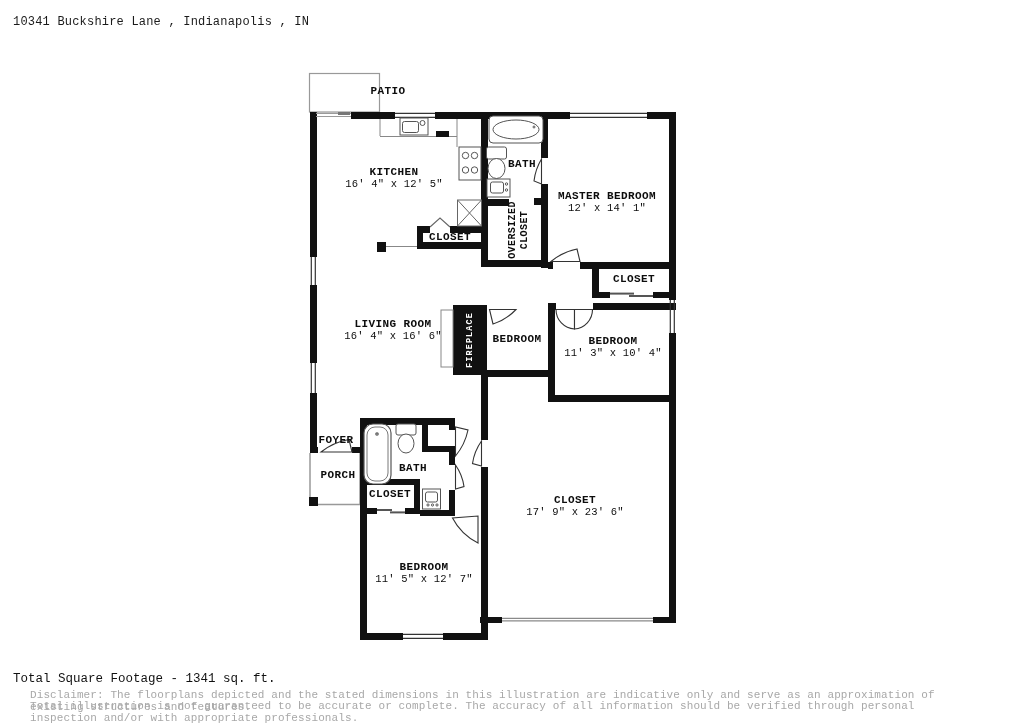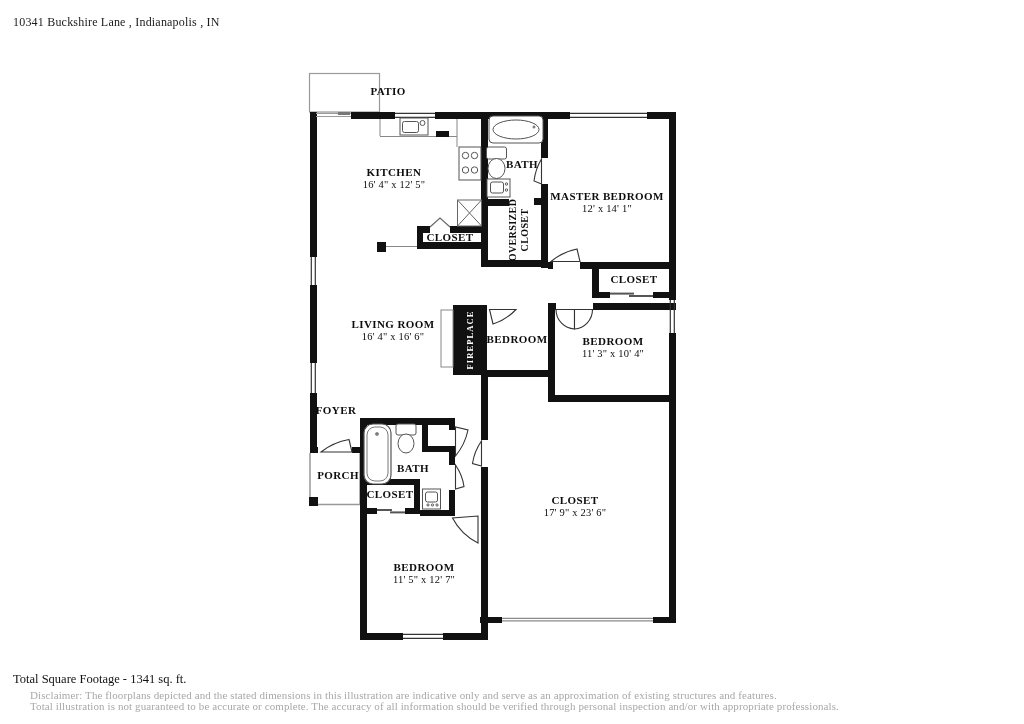--- a/index.html
+++ b/index.html
@@ -1,17 +1,17 @@
 <!DOCTYPE html>
 <html><head>
 <meta charset="utf-8">
 <style>
   html,body{margin:0;padding:0;background:#fff;}
   #stage{position:relative;width:966px;height:724px;background:#ffffff;overflow:hidden;
-         font-family:Liberation Serif, serif;}
+         font-family:Liberation Mono, monospace;}
   #plan-svg{position:absolute;left:0;top:0;}
   .lbl{position:absolute;transform:translate(-50%,-50%);white-space:nowrap;text-align:center;color:#0d0d0d;}
   .rn{font-weight:bold;font-size:11px;letter-spacing:.4px;line-height:11.5px;}
   .rd{font-size:10.5px;letter-spacing:.2px;line-height:11.5px;}
   .rot{transform:translate(-50%,-50%) rotate(-90deg);}
   .fp-lbl{color:#ffffff;font-weight:bold;font-size:8.5px;letter-spacing:1.1px;}
   #title{position:absolute;left:13px;top:15px;font-size:12px;color:#1a1a1a;letter-spacing:.2px;}
   #total{position:absolute;left:13px;top:672px;font-size:12.5px;color:#111;}
   .disc{position:absolute;left:30px;font-size:11px;color:#a8a8a8;letter-spacing:.1px;}
 </style>
@@ -248,21 +248,21 @@
 
   <div class="lbl rn" style="left:517px;top:340px;">BEDROOM</div>
 
   <div class="lbl" style="left:613px;top:347px;">
     <div class="rn">BEDROOM</div>
     <div class="rd">11' 3" x 10' 4"</div>
   </div>
 
   <div class="lbl rn" style="left:634px;top:280px;">CLOSET</div>
 
-  <div class="lbl rn" style="left:336px;top:411px;">FOYER</div>
+  <div class="lbl rn" style="left:336px;top:441px;">FOYER</div>
   <div class="lbl rn" style="left:338px;top:476px;">PORCH</div>
   <div class="lbl rn" style="left:413px;top:469px;">BATH</div>
   <div class="lbl rn" style="left:390px;top:495px;">CLOSET</div>
 
   <div class="lbl" style="left:424px;top:573px;">
     <div class="rn">BEDROOM</div>
     <div class="rd">11' 5" x 12' 7"</div>
   </div>
 
   <div class="lbl" style="left:575px;top:506px;">

